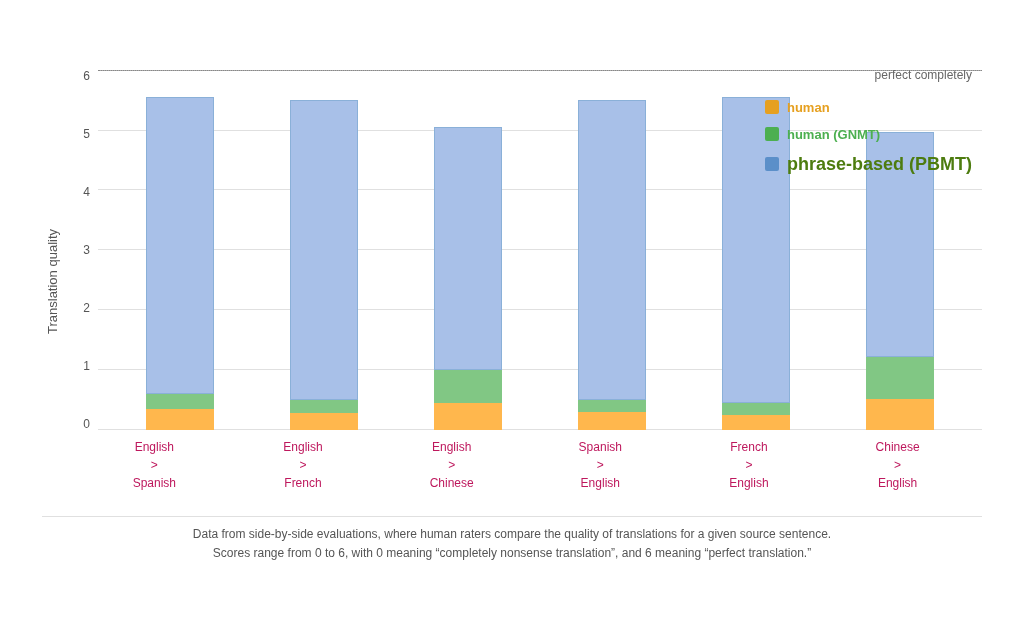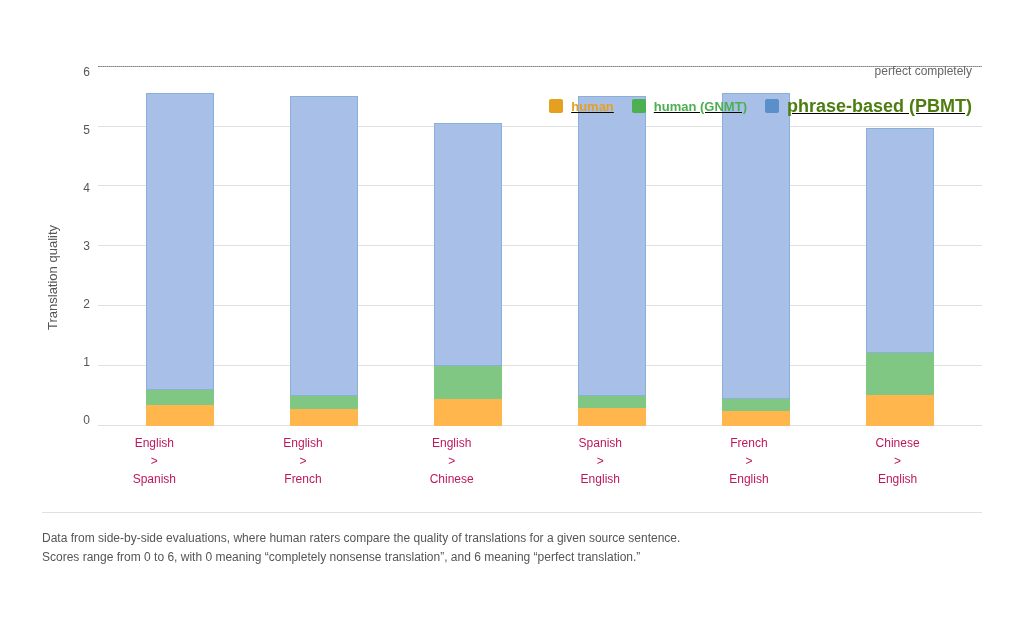--- a/index.html
+++ b/index.html
@@ -102,23 +102,22 @@
       position: relative;
     }
     .bar-segment {
       width: 100%;
     }
     .legend {
       position: absolute;
       right: 10px;
       top: 30px;
       display: flex;
-      flex-direction: row;
-      gap: 18px;
-      text-decoration: underline;
+      flex-direction: column;
+      gap: 12px;
     }
     .legend-item {
       display: flex;
       align-items: center;
       gap: 8px;
       font-size: 13px;
     }
     .legend-dot {
       width: 14px;
       height: 14px;
@@ -144,26 +143,27 @@
       color: #be185d;
       line-height: 1.5;
     }
     .x-axis-title {
       text-align: center;
       font-size: 13px;
       color: #555;
       margin-top: 8px;
     }
     .footnote {
+      text-align: center;
       font-size: 12px;
       color: #555;
       margin-top: 24px;
       line-height: 1.6;
       border-top: 1px solid #e0e0e0;
-      padding-top: 16px;
+      padding-top: 8px;
     }
   </style>
 </head>
 <body>
 
 <div class="chart-container">
   <div class="chart-area">
     <div class="y-axis-label">Translation quality</div>
     <div class="chart-inner">
       <div class="grid-and-bars">

